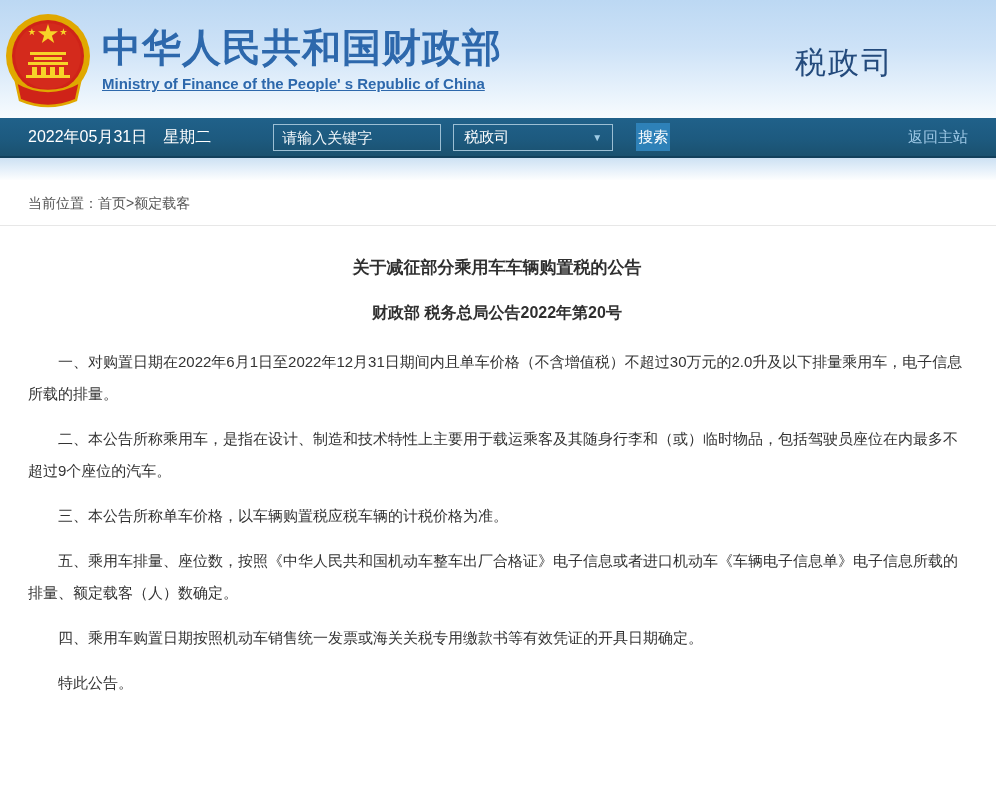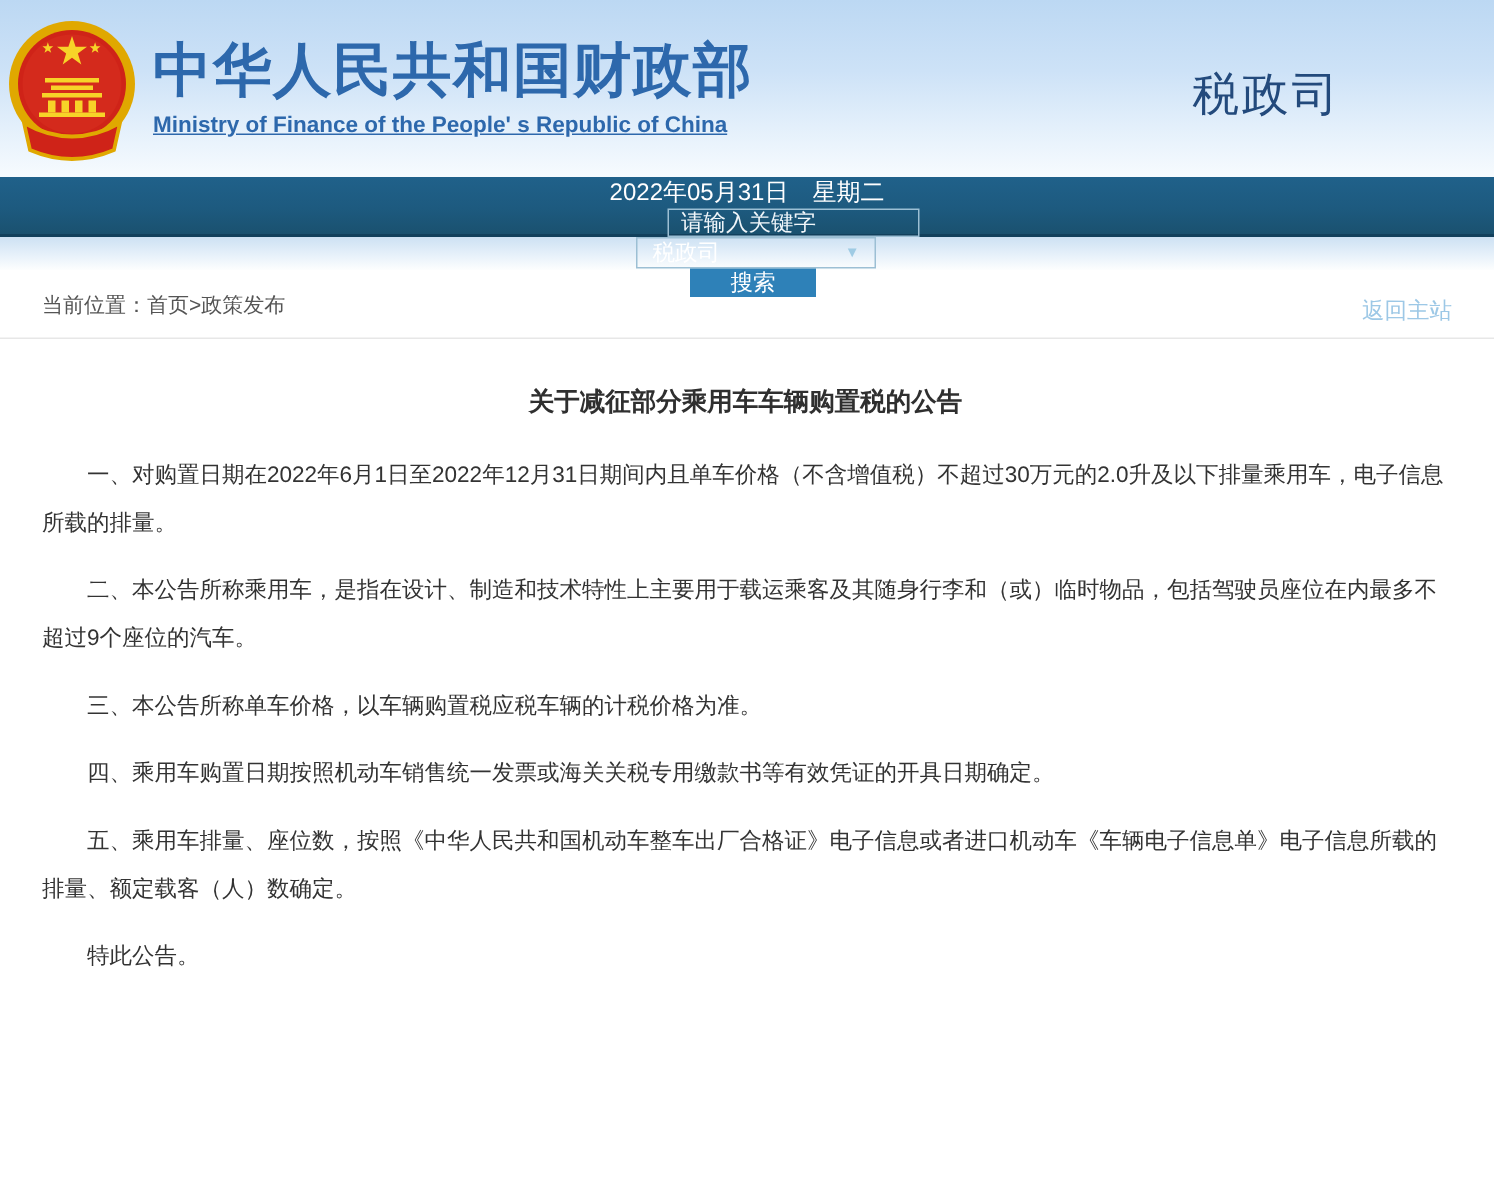--- a/index.html
+++ b/index.html
@@ -56,21 +56,20 @@
 
   
   .navbar {
     height: 40px;
     background: linear-gradient(180deg, #20618a 0%, #1d5a7f 55%, #1a516f 100%);
     border-bottom: 2px solid #12405c;
     display: flex;
     align-items: center;
     padding: 0 28px;
     color: #ffffff;
-    flex-direction: column;
   }
   .nav-date { font-size: 16px; color: #ffffff; flex: none; }
   .search-input {
     margin-left: 62px;
     width: 168px;
     height: 27px;
     background: transparent;
     border: 1px solid #9cbfd4;
     color: #ffffff;
     font-size: 15px;
@@ -87,23 +86,23 @@
     display: flex;
     align-items: center;
     justify-content: space-between;
     padding: 0 10px;
     font-size: 15px;
     color: #ffffff;
     cursor: pointer;
   }
   .caret { font-size: 10px; color: #9fcbe4; }
   .search-button {
-    margin-left: 8px;
+    margin-left: 23px;
     height: 28px;
-    padding: 0 27px;
+    padding: 0 2px;
     background: #2e81b8;
     border: none;
     color: #ffffff;
     font-size: 15px;
     cursor: pointer;
     font-family: inherit;
   }
   .home-link {
     margin-left: auto;
     font-size: 15px;
@@ -198,30 +197,31 @@
       <span>税政司</span>
       <span class="caret">▼</span>
     </div>
     <button class="search-button">搜索</button>
     <a class="home-link">返回主站</a>
   </nav>
 
   <div class="sky-band"></div>
 
   <div class="breadcrumb">
-    <span>当前位置：</span><a>首页</a><span>&gt;</span><a>政策发布</a>
+    <span>当前位置：</span><a>首页</a><span>&gt;</span><a>额定载客</a>
   </div>
   <hr class="divider">
 
   <article class="article">
     <h1 class="page-title">关于减征部分乘用车车辆购置税的公告</h1>
+    <div class="doc-number">财政部 税务总局公告2022年第20号</div>
     <div class="paragraphs">
         <p>一、对购置日期在2022年6月1日至2022年12月31日期间内且单车价格（不含增值税）不超过30万元的2.0升及以下排量乘用车，电子信息所载的排量。</p>
         <p>二、本公告所称乘用车，是指在设计、制造和技术特性上主要用于载运乘客及其随身行李和（或）临时物品，包括驾驶员座位在内最多不超过9个座位的汽车。</p>
         <p>三、本公告所称单车价格，以车辆购置税应税车辆的计税价格为准。</p>
+        <p>五、乘用车排量、座位数，按照《中华人民共和国机动车整车出厂合格证》电子信息或者进口机动车《车辆电子信息单》电子信息所载的排量、额定载客（人）数确定。</p>
         <p>四、乘用车购置日期按照机动车销售统一发票或海关关税专用缴款书等有效凭证的开具日期确定。</p>
-        <p>五、乘用车排量、座位数，按照《中华人民共和国机动车整车出厂合格证》电子信息或者进口机动车《车辆电子信息单》电子信息所载的排量、额定载客（人）数确定。</p>
         <p>特此公告。</p>
       </div>
 
   </article>
 
 </div>
 
 </body></html>

